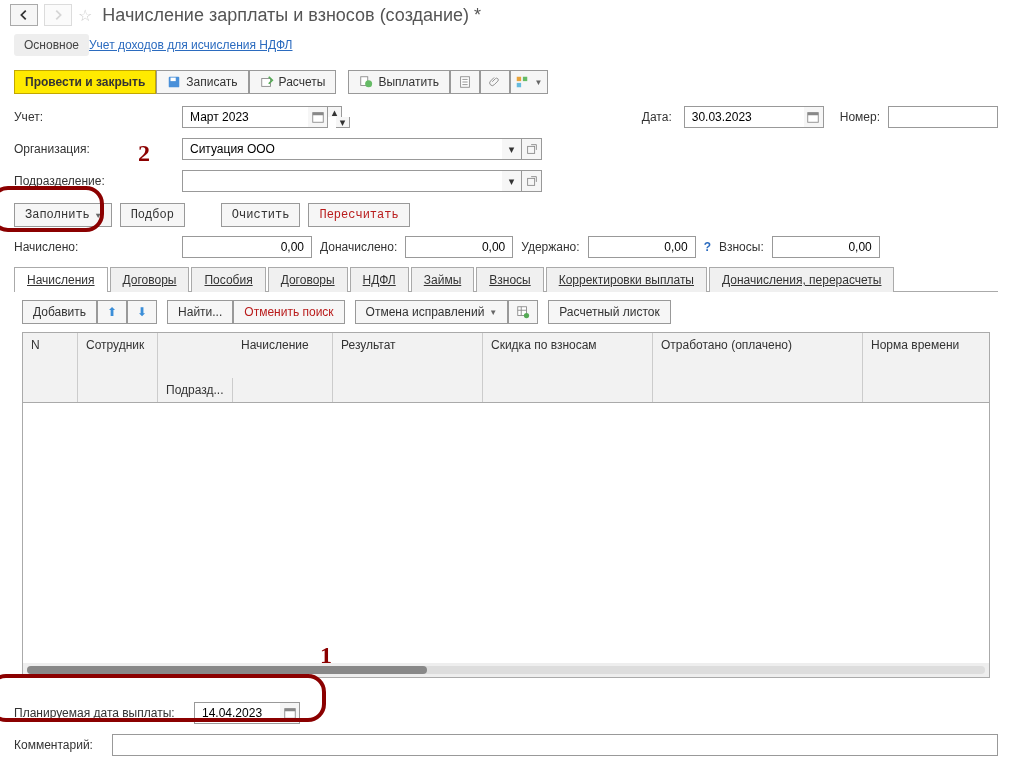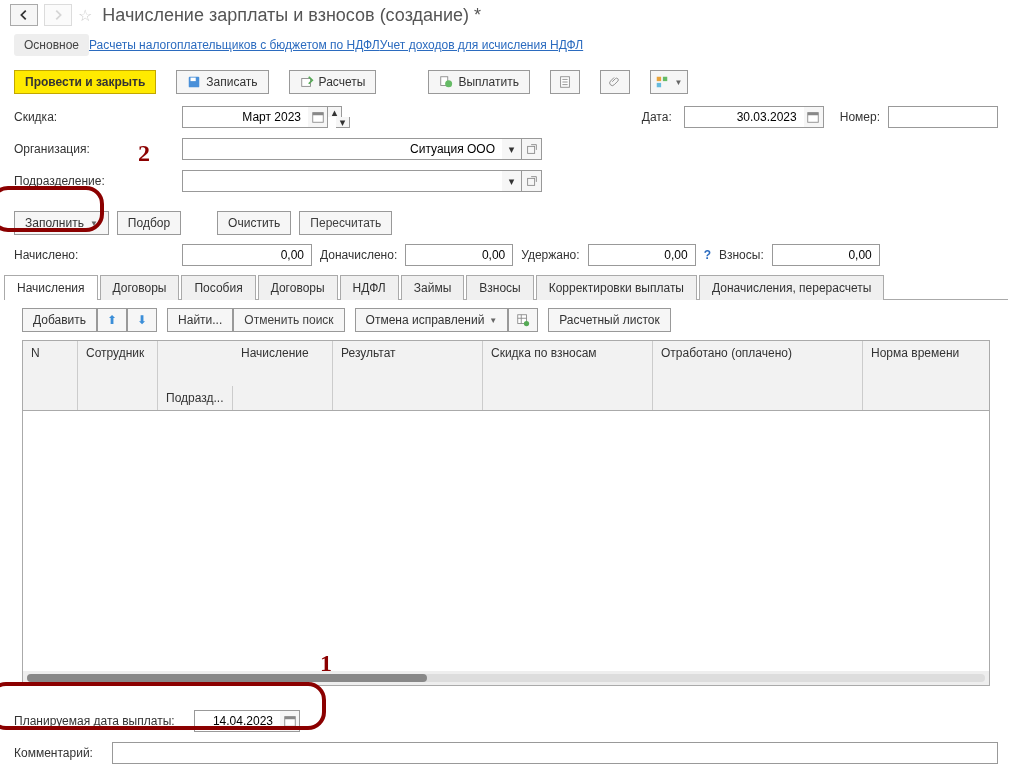--- a/index.html
+++ b/index.html
@@ -18,55 +18,55 @@
     display: inline-flex; align-items: center; justify-content: center; cursor: pointer;
   }
   .nav-btn.disabled { opacity: 0.4; cursor: default; }
   .star-icon { color: #ccc; font-size: 16px; }
   .title { font-size: 18px; color: #555; margin-left: 4px; }
   .linkbar { display: flex; align-items: center; padding: 6px 14px 10px; }
   .linkbar .main-tab {
     background: #eee; padding: 4px 10px; border-radius: 3px; color: #444;
   }
   .linkbar a { color: #2b6bbf; text-decoration: underline; cursor: pointer; }
-  .toolbar { display: flex; align-items: flex-start; gap: 20px; padding: 4px 14px 10px; }
+  .toolbar { display: flex; align-items: flex-start; gap: 0; padding: 4px 14px 10px; }
   .btn {
     border: 1px solid #999; background: #f6f6f6; padding: 3px 10px;
     height: 24px; display: inline-flex; align-items: center; gap: 5px; cursor: pointer;
     font-size: 12px; color: #333;
   }
   .btn.primary { background: #ffea00; border-color: #c2a700; font-weight: bold; }
-  .btn.disabled { color: #404040; cursor: default; }
+  .btn.disabled { color: #b91c1c; cursor: default; }
   .btn.icon-only { width: 30px; justify-content: center; padding: 3px; }
   .form-area { padding: 0 14px; }
   .row { display: flex; align-items: center; gap: 8px; margin-bottom: 6px; min-height: 26px; }
   .label { width: 160px; color: #333; }
   .input {
     border: 1px solid #999; height: 22px; padding: 0 5px; background: #fff;
     display: inline-flex; align-items: center;
   }
-  .input input { border: none; outline: none; width: 100%; font-size: 12px; background: transparent; text-align: right; }
+  .input input { border: none; outline: none; width: 100%; font-size: 12px; background: transparent; }
   .input.right input { text-align: right; }
   .group { display: inline-flex; }
   .group .input { border-right: none; }
   .group .mini-btn:last-child { border-right: 1px solid #999; }
   .mini-btn {
     border: 1px solid #999; border-left: none; background: #f6f6f6;
     width: 20px; height: 22px; display: inline-flex; align-items: center; justify-content: center;
     cursor: pointer; font-size: 11px;
   }
   .sep { width: 20px; }
   .annot {
     position: absolute; color: #8b0000; font-weight: bold; font-family: Georgia, serif;
     font-size: 24px; pointer-events: none;
   }
   .highlight-box {
     position: absolute; border: 4px solid #8b0000; border-radius: 18px; pointer-events: none;
   }
-  .tabs { display: flex; border-bottom: 1px solid #aaa; margin: 6px 4px 0; }
+  .tabs { display: flex; border-bottom: 1px solid #aaa; margin: 6px 14px 0; text-decoration: underline; }
   .tab {
     border: 1px solid #aaa; border-bottom: none; padding: 5px 12px; margin-right: 2px;
     background: #f0f0f0; cursor: pointer; position: relative; top: 1px;
   }
   .tab.active { background: #fff; }
   .subtoolbar { display: flex; align-items: center; padding: 8px 22px; }
   .table-wrap { margin: 0 22px; border: 1px solid #aaa; }
   .thead { display: flex; background: #f2f2f2; border-bottom: 1px solid #aaa; }
   .th {
     padding: 5px 8px; border-right: 1px solid #ccc; font-size: 12px; color: #333;
@@ -93,21 +93,20 @@
     <svg class="ic" viewBox="0 0 16 16">
         <path d="M6 3 L11 8 L6 13" stroke="#999" stroke-width="2" fill="none"></path>
       </svg>
   </span>
   <span class="star-icon">☆</span>
   <span class="title">Начисление зарплаты и взносов (создание) *</span>
 </div>
 
 <div class="linkbar">
   <span class="main-tab">Основное</span>
-  <a>Расчеты налогоплательщиков с бюджетом по НДФЛ</a>
   <a>Учет доходов для исчисления НДФЛ</a>
 </div>
 
 <div class="toolbar">
   <span class="btn primary">Провести и закрыть</span>
   <span class="btn">
     <svg class="ic" viewBox="0 0 16 16">
         <rect x="2" y="2" width="12" height="12" rx="1" fill="#4a90d9"></rect>
         <rect x="4" y="3" width="6" height="4" fill="#fff"></rect>
       </svg>
@@ -146,21 +145,21 @@
         <rect x="2" y="2" width="5" height="5" fill="#e8a23a"></rect>
         <rect x="9" y="2" width="5" height="5" fill="#6b6"></rect>
         <rect x="2" y="9" width="5" height="5" fill="#6bd"></rect>
       </svg>
     <span style="font-size:8px;color:#666;">▼</span>
   </span>
 </div>
 
 <div class="form-area" style="position:relative;">
   <div class="row">
-    <span class="label">Скидка:</span>
+    <span class="label">Учет:</span>
     <span class="group">
       <span class="input" style="width:126px;">
         <input value="Март 2023" style="">
       </span>
       <span class="mini-btn">
         <svg class="ic" viewBox="0 0 16 16">
             <rect x="2" y="3" width="12" height="11" fill="#fff" stroke="#888"></rect>
             <rect x="2" y="3" width="12" height="3" fill="#888"></rect>
           </svg>
       </span>
@@ -216,21 +215,21 @@
             <rect x="3" y="5" width="8" height="8" fill="none" stroke="#888"></rect>
             <path d="M7 3 h6 v6" fill="none" stroke="#888"></path>
           </svg>
       </span>
     </span>
   </div>
 
   <span class="annot" style="top:36px;left:138px;">2</span>
   <div class="highlight-box" style="top:82px;left:-10px;width:114px;height:46px;"></div>
 
-  <div class="row" style="margin-top:16px;">
+  <div class="row" style="margin-top:8px;font-family:Liberation Mono, monospace;">
     <span class="btn" style="gap:6px;">
       <span>Заполнить</span>
       <span style="font-size:8px;color:#666;">▼</span>
     </span>
     <span class="btn">Подбор</span>
     <span class="sep"></span>
     <span class="btn">Очистить</span>
     <span class="btn disabled">Пересчитать</span>
   </div>
 

